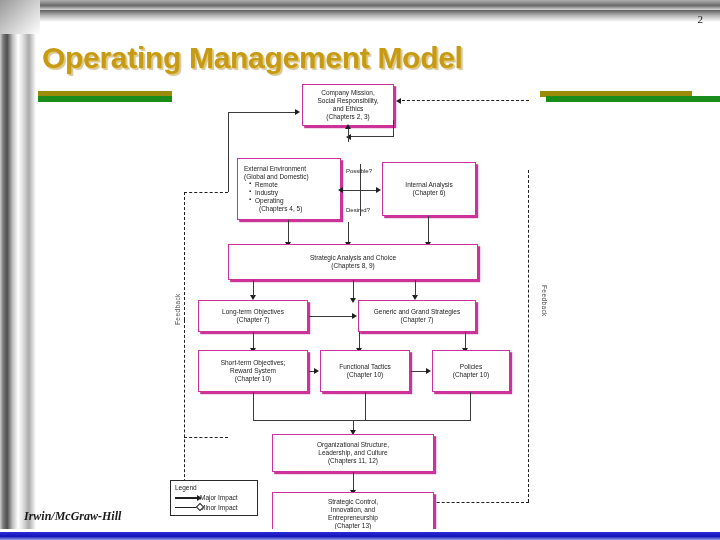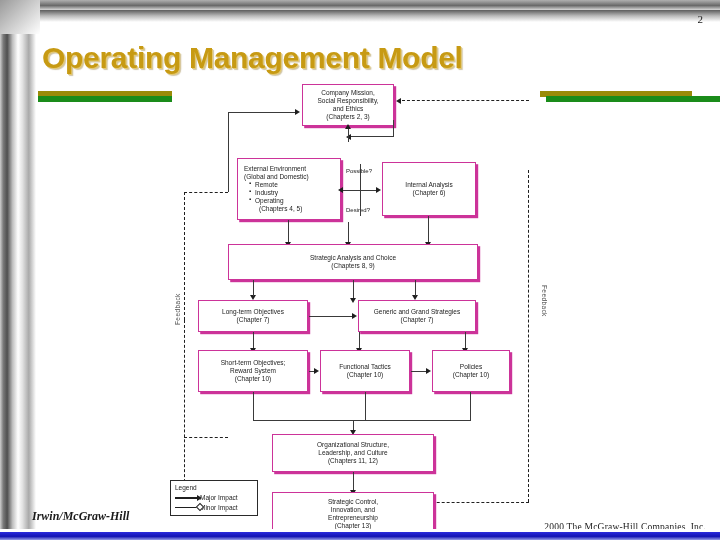--- a/index.html
+++ b/index.html
@@ -69,21 +69,20 @@
   .rule-l-green{left:38px; top:96px; width:134px;}
   .rule-r-gold{left:540px; top:91px; width:152px;}
   .rule-r-green{left:546px; top:96px; width:174px;}
 
   
   .footer-left{
     position:absolute;left:24px;bottom:16px;
     font-family:"Liberation Serif", serif;
     font-style:italic;font-weight:bold;font-size:12px;color:#1a1a1a;
     white-space:nowrap;
-    padding-left:8px;
   }
   .footer-right{
     position:absolute;right:14px;bottom:8px;
     font-family:"Liberation Serif", serif;
     font-size:9.5px;color:#1a1a1a;letter-spacing:.2px;
     white-space:nowrap;
   }
 
   
   #diagram{
@@ -323,17 +322,16 @@
       </div>
       <div class="row">
         <span class="lg-line open"></span>
         <span>Minor Impact</span>
       </div>
     </div>
 
   </div>
 
   <div class="footer-left">Irwin/McGraw-Hill</div>
-  <div class="footer-right">2000 The McGraw-Hill Companies, Inc.</div>
 
   <div class="bottom-bar2"></div>
   <div class="bottom-bar"></div>
 </div>
 
 </body></html>

